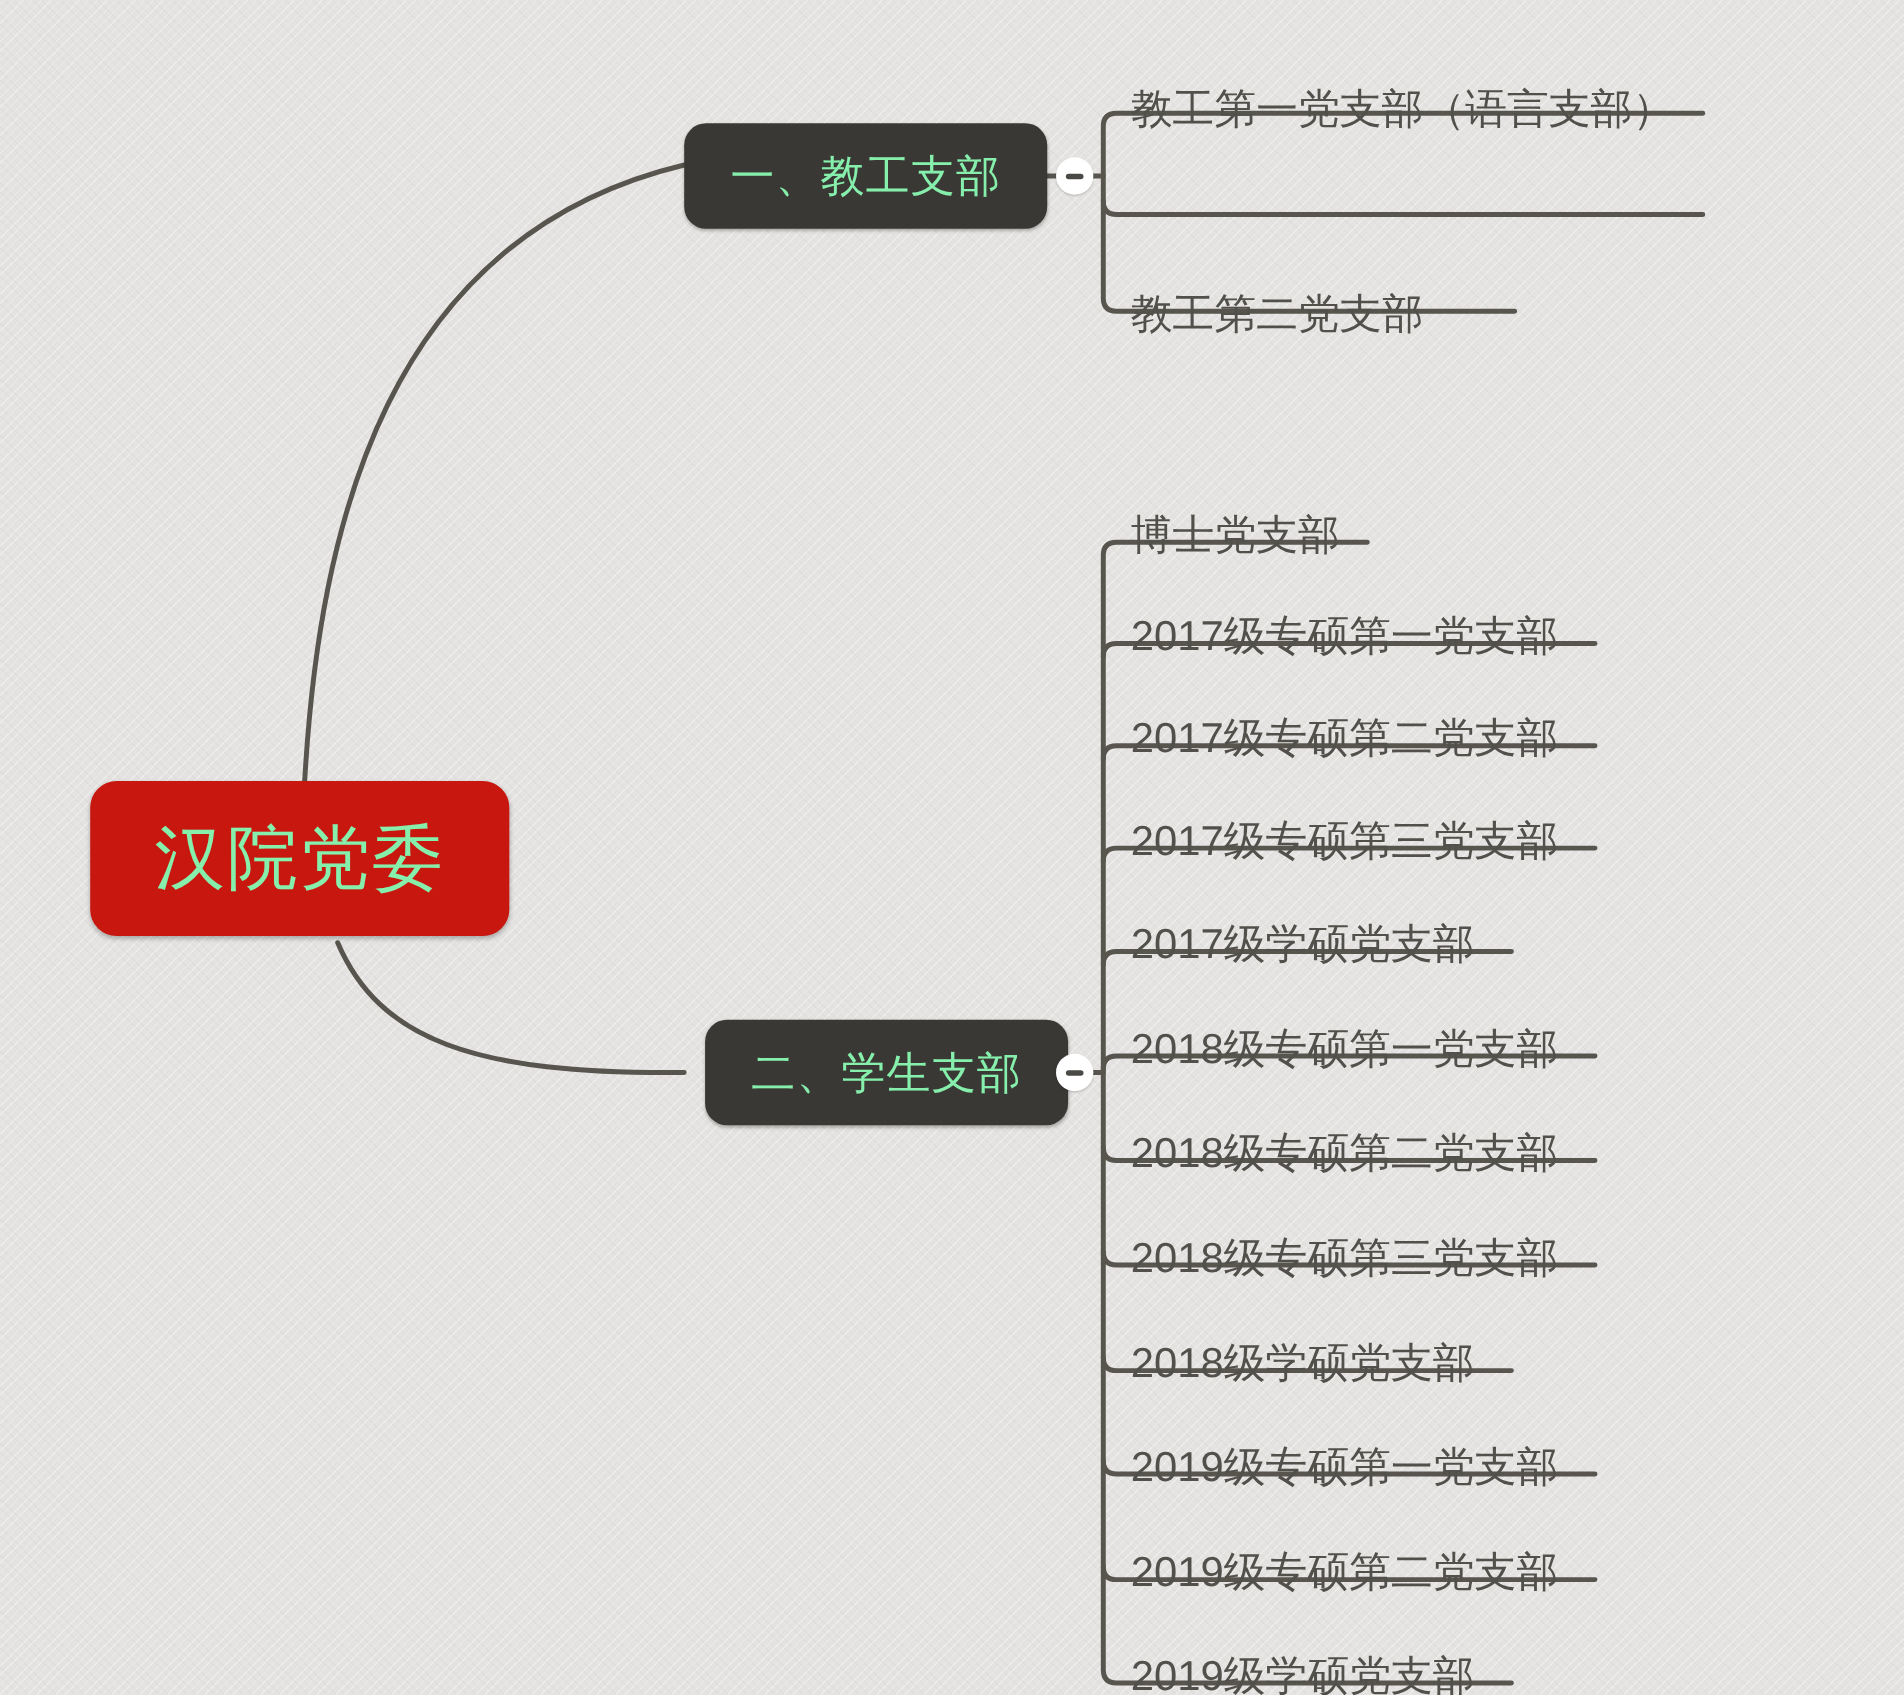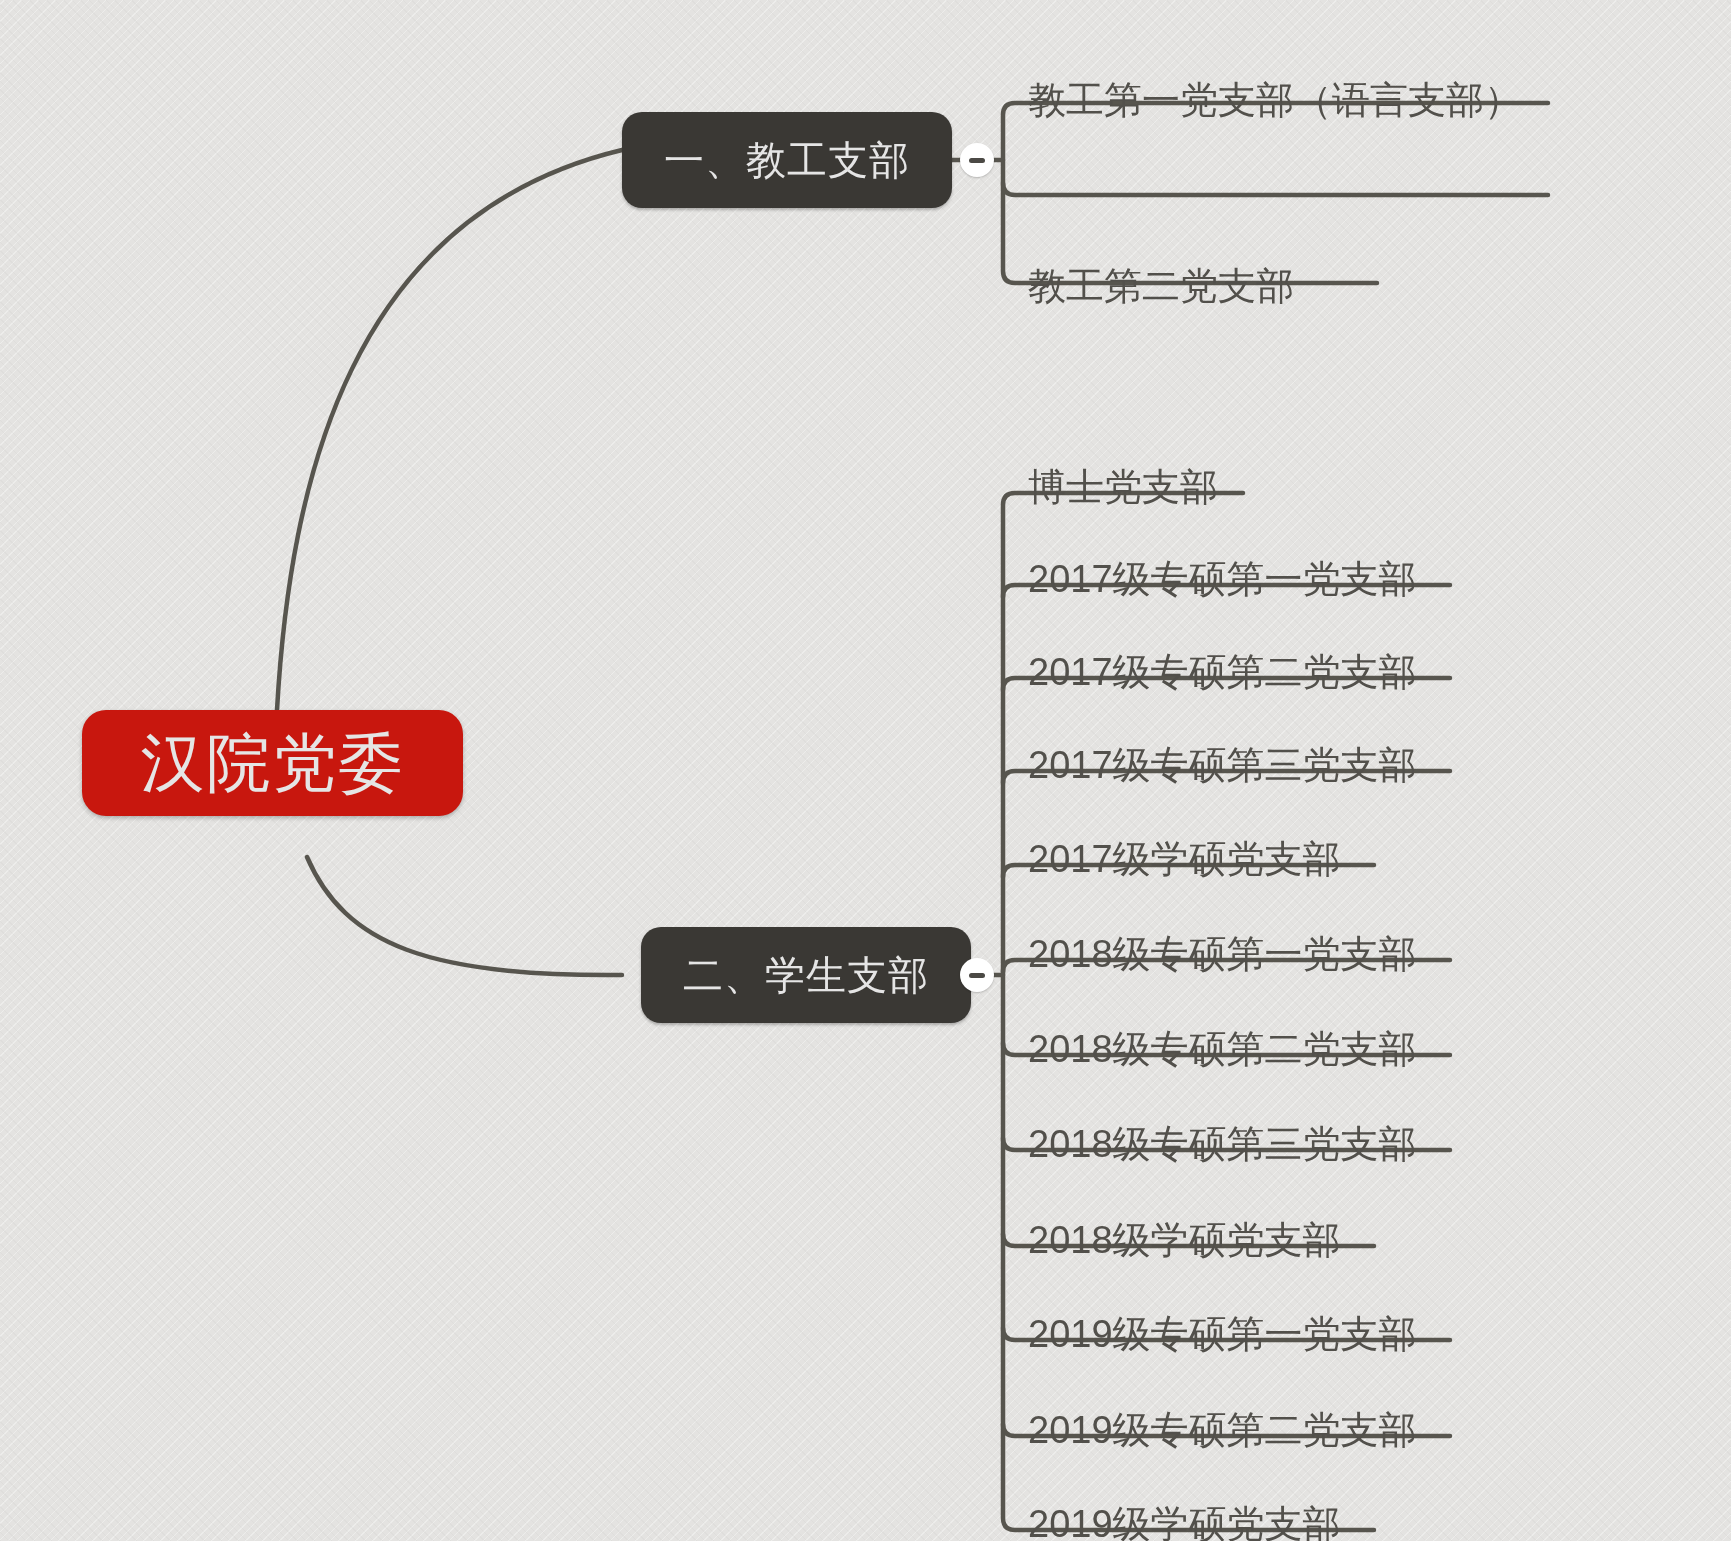--- a/index.html
+++ b/index.html
@@ -10,24 +10,24 @@
     background-color:#e4e3e1;
     background-image:
       repeating-linear-gradient(45deg, rgba(0,0,0,0.022) 0 1px, transparent 1px 6px),
       repeating-linear-gradient(-45deg, rgba(255,255,255,0.35) 0 1px, transparent 1px 6px);
     font-family:"Liberation Sans","DejaVu Sans",sans-serif;
   }
   .wires{position:absolute;left:0;top:0;width:1731px;height:1541px;}
   .wires path{fill:none;stroke:#57554e;stroke-width:4.5;stroke-linecap:round;stroke-linejoin:round;}
   .node{
     position:absolute;display:flex;align-items:center;justify-content:center;
-    box-sizing:border-box;color:#e5e5e5;cursor:default;text-align:center;
+    box-sizing:border-box;color:#86efac;cursor:default;text-align:center;
   }
   .root{
-    left:82px;top:710px;width:381px;height:106px;border-radius:24px;
+    left:82px;top:710px;width:381px;height:141px;border-radius:24px;
     background:#c8170e;font-size:64px;letter-spacing:2px;
     box-shadow:0 2px 4px rgba(0,0,0,0.25);
   }
   .branch{
     left:622px;width:330px;height:96px;border-radius:20px;
     background:#3a3834;font-size:40px;letter-spacing:1px;
     box-shadow:0 2px 3px rgba(0,0,0,0.25);
   }
   .branch.b1{top:112px;}
   .branch.b2{top:927px;margin-left:19px;}

